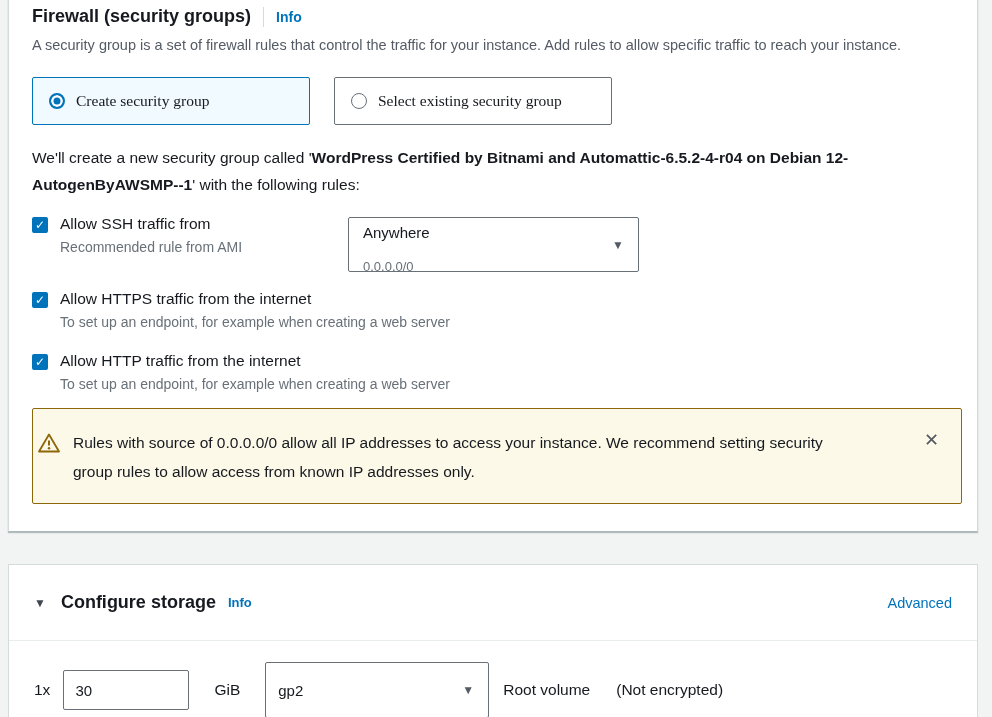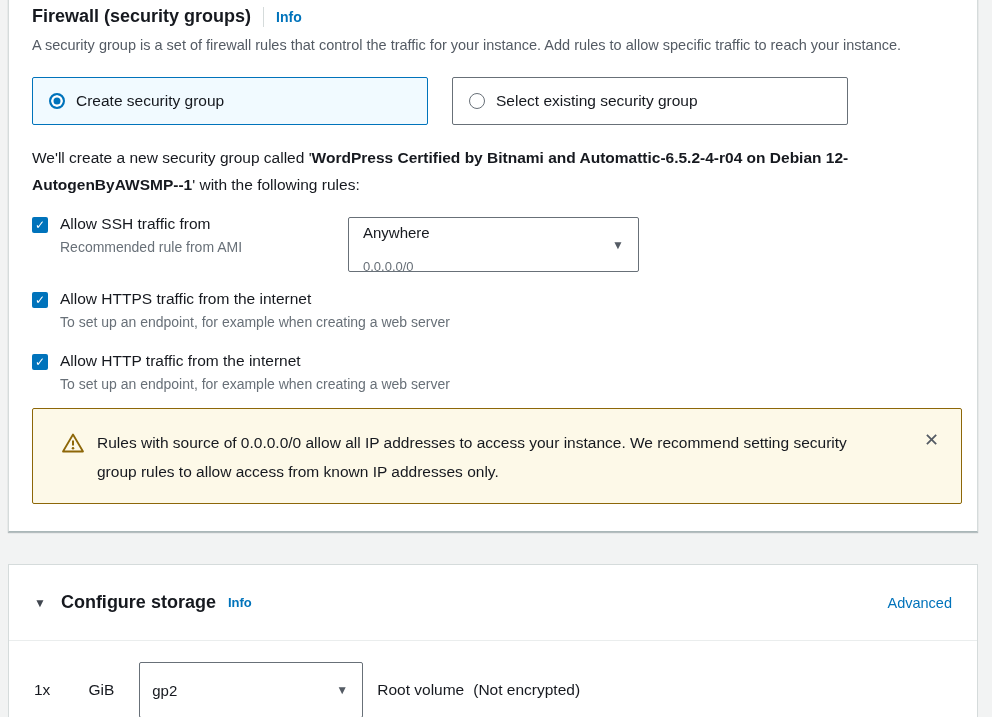--- a/index.html
+++ b/index.html
@@ -29,23 +29,23 @@
   .info-link { font-size:14px; font-weight:700; color:#0073bb; text-decoration:none; cursor:pointer; }
 
   .desc {
     position:absolute; left:23px; top:40px; width:906px;
     font-size:14.5px; line-height:1.55; color:#545b64;
   }
 
   
   .tiles { position:absolute; left:23px; top:83px; display:flex; gap:24px; }
   .tile {
-    width:396px; height:48px; display:flex; align-items:center; gap:11px;
+    width:278px; height:48px; display:flex; align-items:center; gap:11px;
     padding-left:16px; border-radius:2px; cursor:pointer;
-    border:1px solid #687078; background:#fff;
+    border:1px solid #687078; background:#fff;font-family:Liberation Serif, serif;
   }
   .tile.selected { border:1px solid #0073bb; background:#f1faff; }
   .radio {
     width:16px; height:16px; border-radius:50%; flex:0 0 16px;
     border:1px solid #687078; background:#fff;
   }
   .radio.on {
     border:2px solid #0073bb; background:#0073bb;
     box-shadow:inset 0 0 0 2.5px #fff;
   }
@@ -75,21 +75,21 @@
   .dd-detail { font-size:13px; color:#687078; margin-top:18px; }
   .dd-caret, .sel-caret {
     position:absolute; right:14px; top:50%; transform:translateY(-50%);
     font-size:12px; color:#545b64;
   }
 
   
   .warning {
     position:absolute; left:23px; top:414px; width:930px; min-height:96px;
     background:#fdf9e8; border:1px solid #8d6708; border-radius:2px;
-    display:flex; align-items:flex-start; padding:20px 18px 16px 28px;
+    display:flex; align-items:flex-start; padding:20px 18px 16px 4px;
   }
   .warn-icon { flex:0 0 24px; margin-top:2px; }
   .warn-text { font-size:15.5px; line-height:1.85; color:#16191f; width:790px; margin-left:12px; }
   .warn-close {
     margin-left:auto; font-size:18px; color:#545b64; cursor:pointer;
     line-height:1; padding:2px 4px; font-weight:400;
   }
 
   
   .storage-header {
@@ -108,21 +108,21 @@
     font-size:15px; padding:0 11px; color:#16191f;
     font-family:"Liberation Sans","DejaVu Sans",sans-serif;
   }
   .unit-label { margin:0 25px; }
   .type-select {
     position:relative; width:224px; height:56px; border:1px solid #687078; border-radius:2px;
     background:#fff; display:flex; align-items:center; padding:0 12px;
     font-size:15px; cursor:pointer;
   }
   .vol-desc { margin-left:14px;text-align:center; }
-  .vol-enc { margin-left:9px;text-align:center; }
+  .vol-enc { margin-left:26px;text-align:center; }
 </style>
 </head>
 <body>
 
 <section class="card card1">
   <div class="card-inner">
 
     <div class="sec-header">
       <h2 class="sec-title">Firewall (security groups)</h2>
       <span class="vdivider"></span>
@@ -193,20 +193,21 @@
 
     <div class="storage-header">
       <span class="expand-caret">▼</span>
       <h2 class="storage-title">Configure storage</h2>
       <a class="info-link storage-info">Info</a>
       <a class="advanced-link">Advanced</a>
     </div>
 
     <div class="storage-row">
       <span class="count-label">1x</span>
+      <input class="size-input" type="text" value="30" style="">
       <span class="unit-label">GiB</span>
       <div class="type-select">
         <span>gp2</span>
         <span class="sel-caret">▼</span>
       </div>
       <span class="vol-desc">Root volume</span>
       <span class="vol-enc">(Not encrypted)</span>
     </div>
 
   </div>

